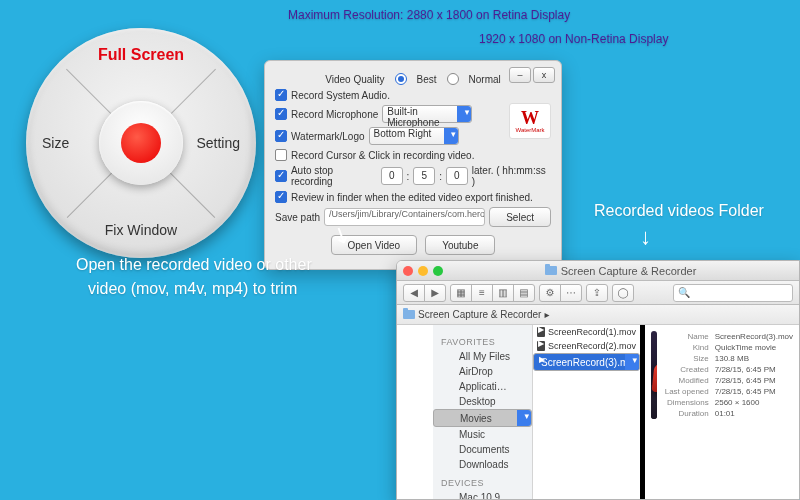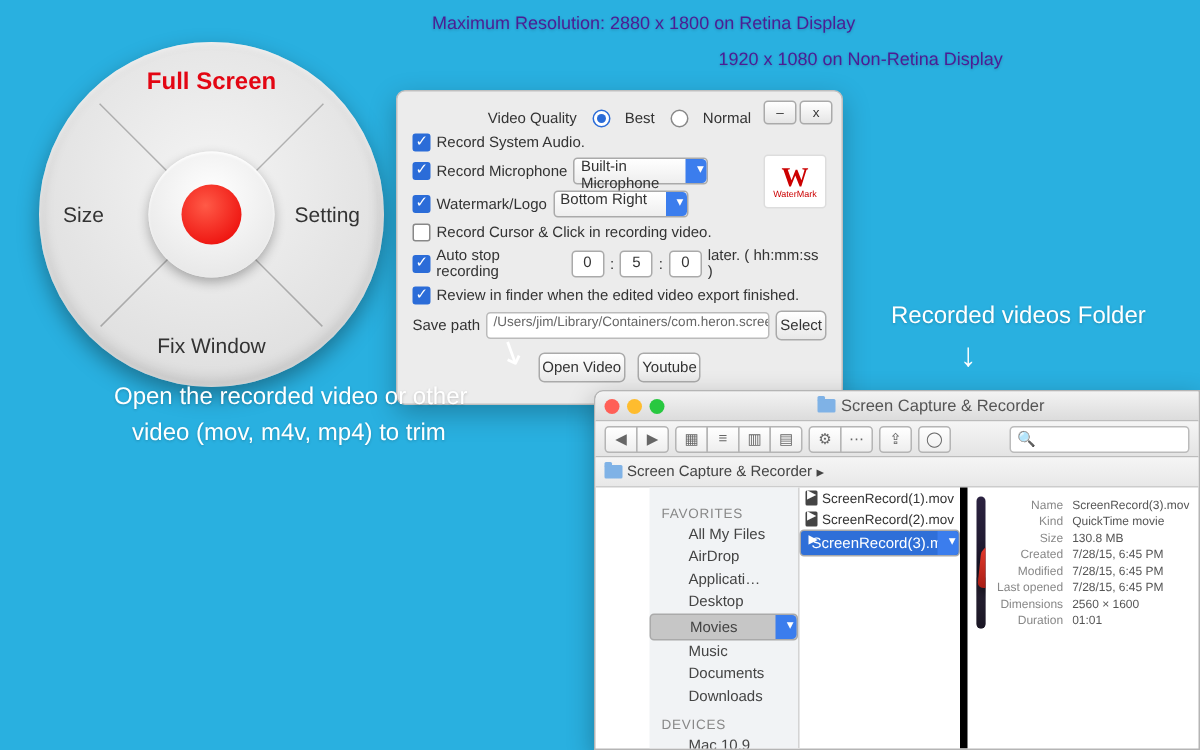--- a/index.html
+++ b/index.html
@@ -40,21 +40,21 @@
   .chk:checked { background:#2b6cd8; border-color:#2b6cd8; }
   .chk:checked::after { content:"✓"; color:#fff; font-size:10px; position:absolute; left:1px; top:-2px; }
   .radio { appearance:none; width:12px; height:12px; border:1px solid #888; border-radius:50%; background:#fff; position:relative; }
   .radio:checked { border-color:#2b6cd8; }
   .radio:checked::after { content:""; position:absolute; inset:2px; background:#2b6cd8; border-radius:50%; }
   .sel { height:18px; border:1px solid #aaa; border-radius:3px; background:linear-gradient(#fff,#eee); font-size:10px; padding:0 14px 0 4px; position:relative; }
   .sel::after { content:""; position:absolute; right:0; top:0; bottom:0; width:14px; background:#3b7ded; border-radius:0 3px 3px 0; }
   .sel::before { content:"▾"; position:absolute; right:2px; top:1px; color:#fff; font-size:9px; z-index:1; }
   .winbtns { position:absolute; right:6px; top:6px; display:flex; gap:2px; }
   .winbtns .b { width:22px; height:16px; border:1px solid #aaa; border-radius:3px; background:linear-gradient(#fff,#e5e5e5); display:flex; align-items:center; justify-content:center; font-size:9px; }
-  .btn { height:20px; padding:0 2px; border:1px solid #aaa; border-radius:4px; background:linear-gradient(#fff,#e8e8e8); font-size:10px; display:inline-flex; align-items:center; }
+  .btn { height:20px; padding:0 16px; border:1px solid #aaa; border-radius:4px; background:linear-gradient(#fff,#e8e8e8); font-size:10px; display:inline-flex; align-items:center; }
   .pathbox { flex:1; height:18px; border:1px solid #bbb; border-radius:3px; background:#fff; padding:0 4px; font-size:9px; overflow:hidden; white-space:nowrap; color:#666; }
   .spin { width:22px; height:18px; border:1px solid #aaa; border-radius:3px; background:#fff; font-size:10px; text-align:center; line-height:16px; }
   .wm { width:42px; height:36px; background:#fff; border:1px solid #ddd; border-radius:3px; display:flex; flex-direction:column; align-items:center; justify-content:center; font-size:6px; color:#c00; position:absolute; right:10px; top:42px; }
   .wm .w { font-size:18px; font-weight:bold; font-family:Georgia,serif; line-height:1; }
   .panel .row.center { justify-content:center; gap:8px; margin-top:8px; }
 
   
   .arrow { position:absolute; color:#fff; font-size:22px; }
   .arrow1 { left:332px; top:222px; transform:rotate(25deg); }
   .arrow2 { left:640px; top:224px; }

